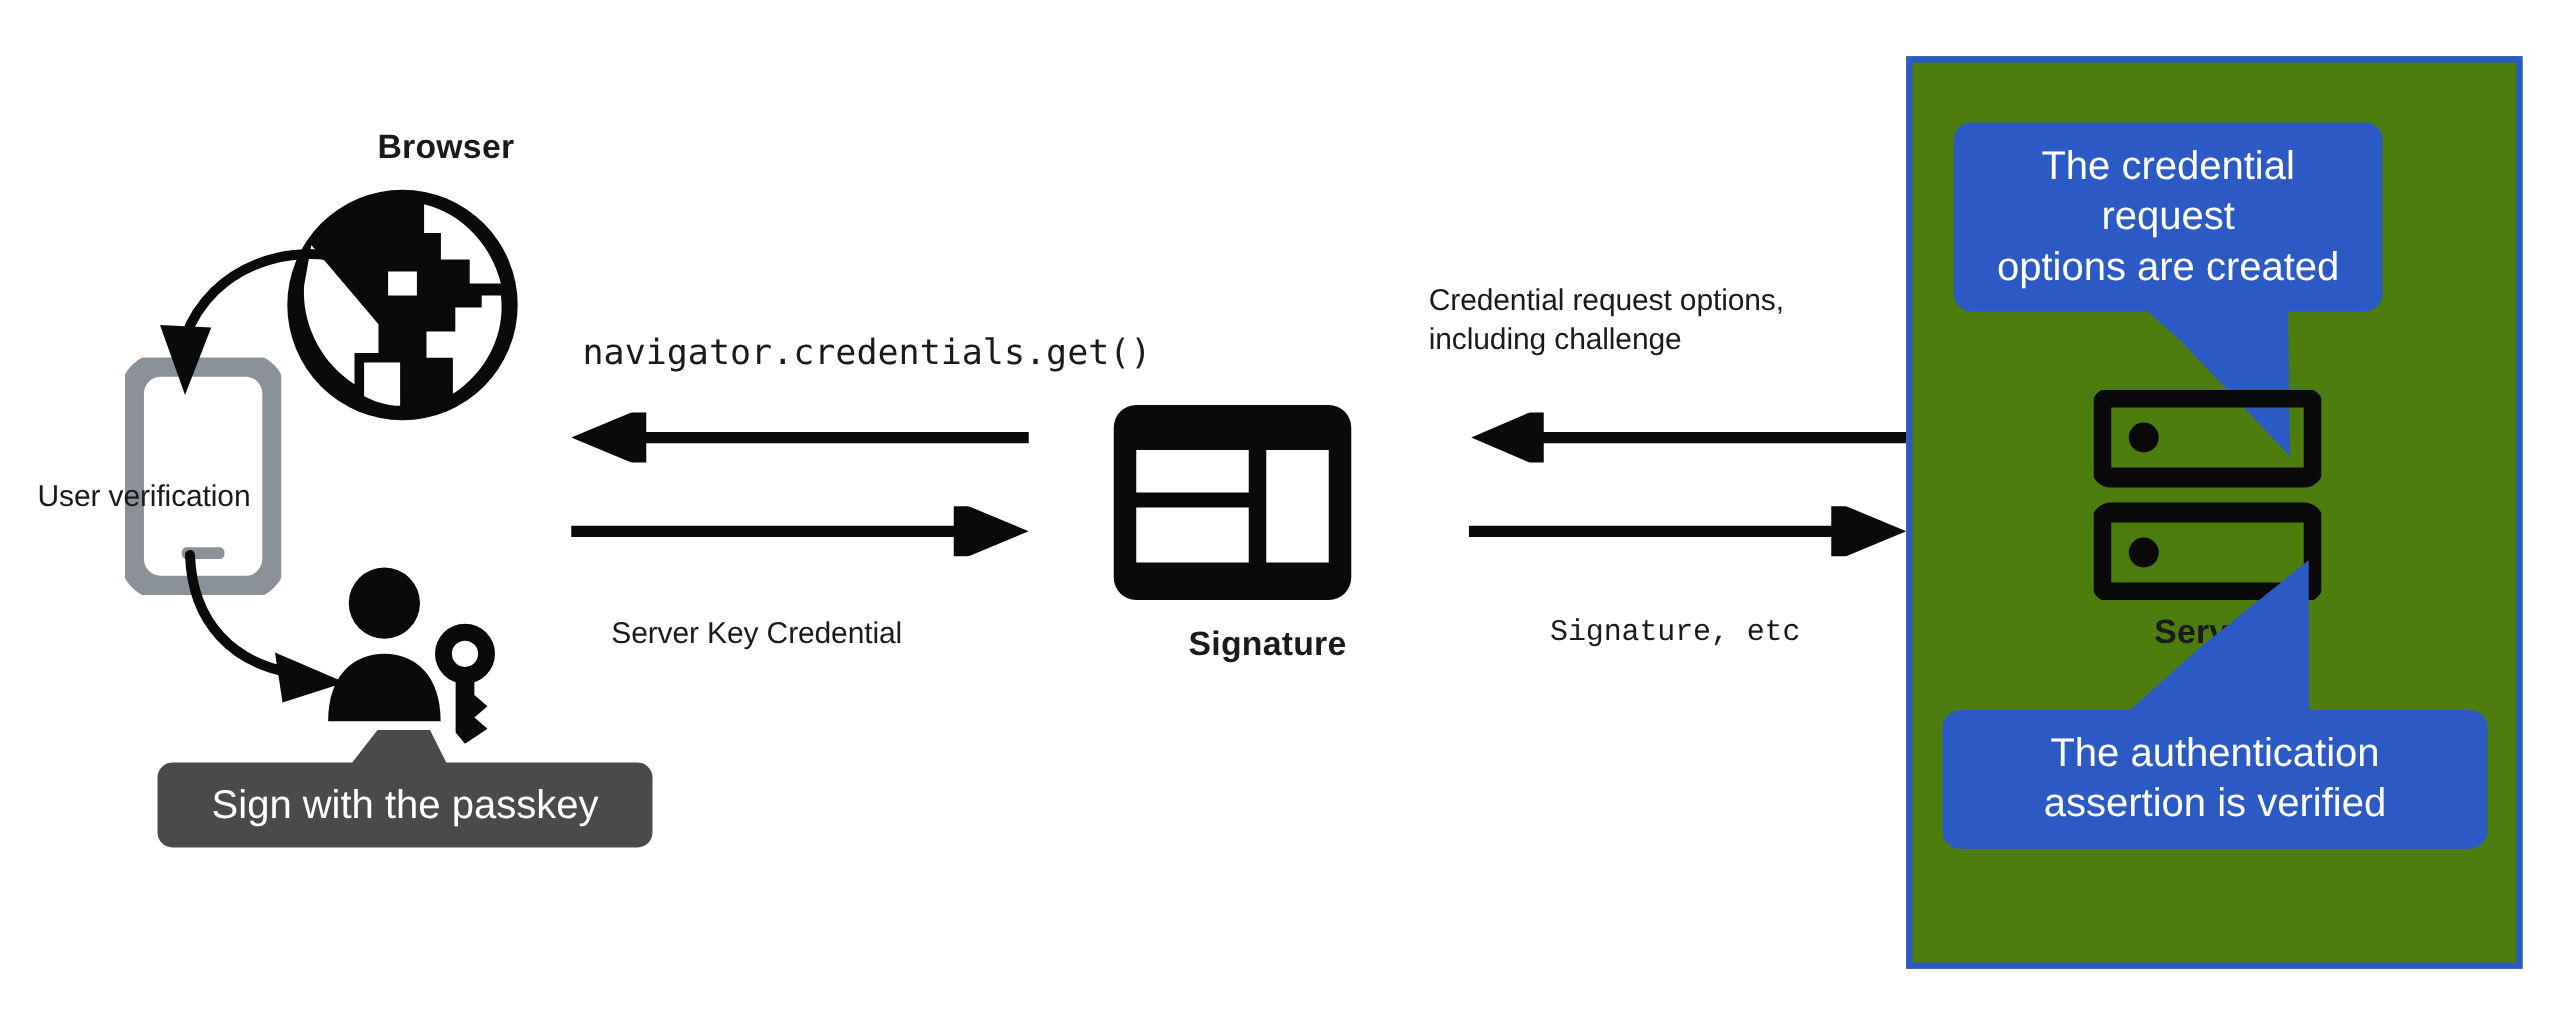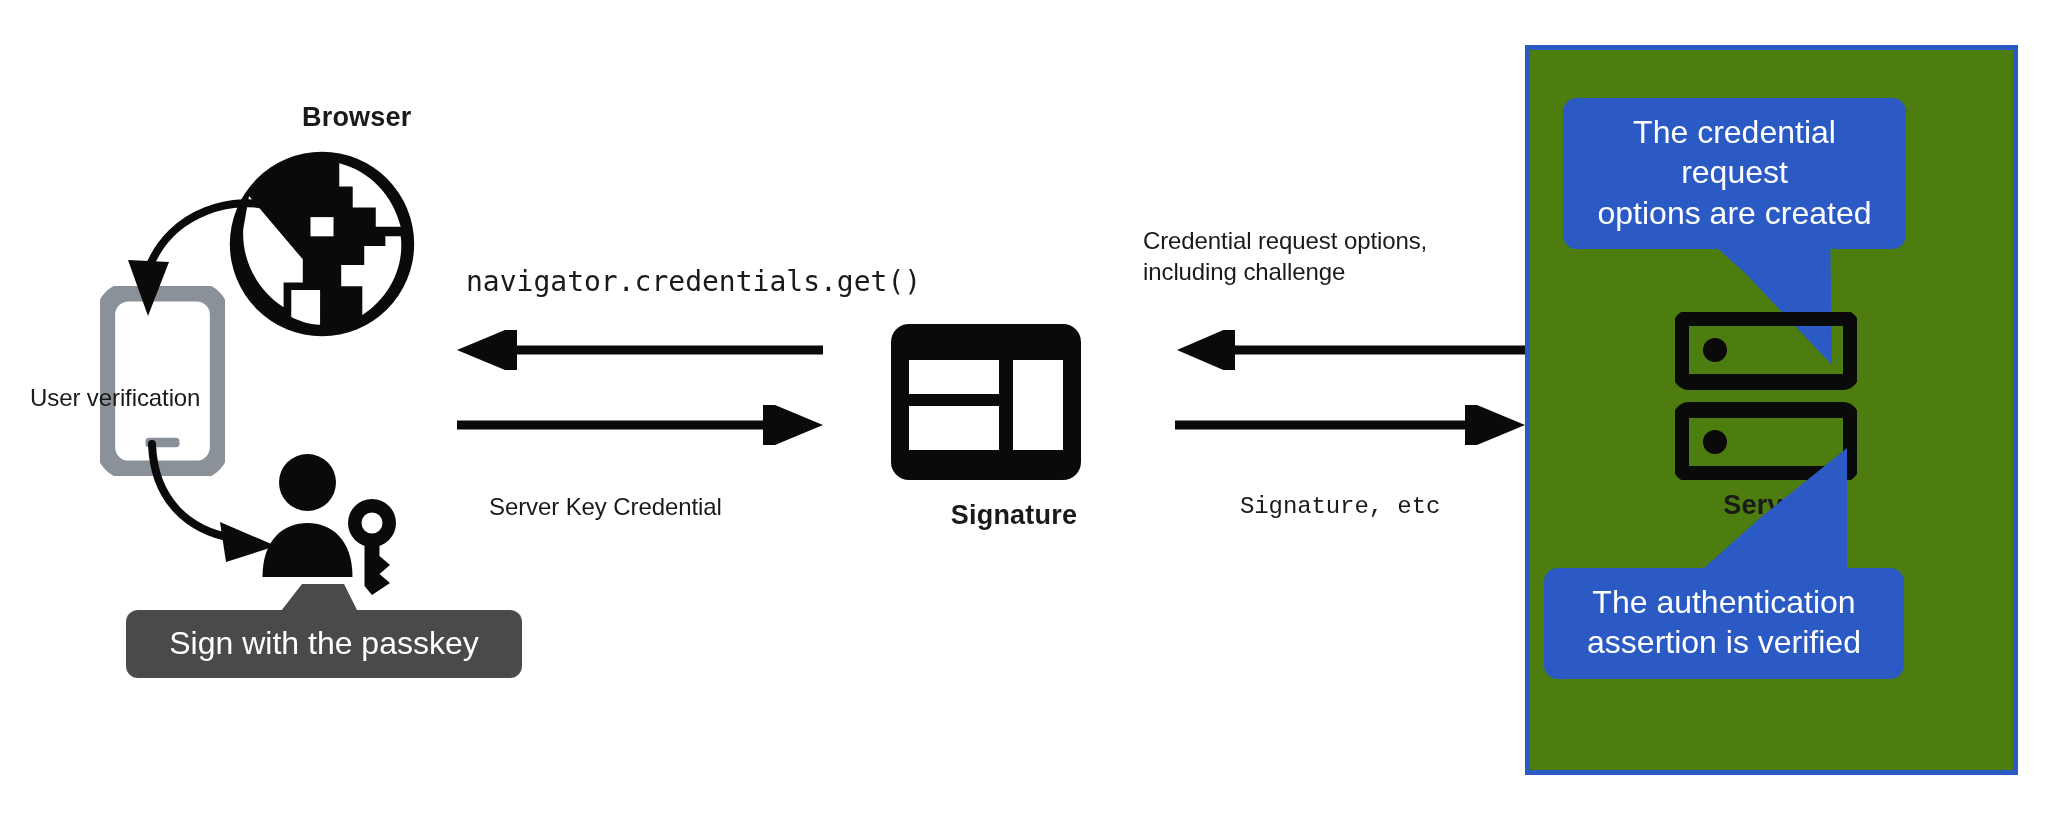--- a/index.html
+++ b/index.html
@@ -208,18 +208,18 @@
     </div>
 
     <div class="abs server-label" style="left:145px; top:440px; width:182px;">Server</div>
 
     <div class="abs" style="left:135px; top:398px; width:280px; height:130px;">
       <svg width="280" height="130" viewBox="0 0 280 130">
         <path d="M182 0 L182 128 L30 128 L95 70 Z" fill="#2b5ac4"></path>
       </svg>
     </div>
 
-    <div class="abs callout" style="left:14px; top:518px; width:360px;">The authentication
+    <div class="abs callout" style="left:24px; top:518px; width:436px;">The authentication
 assertion is verified</div>
 
   </div>
 
 </div>
 
 </body></html>

